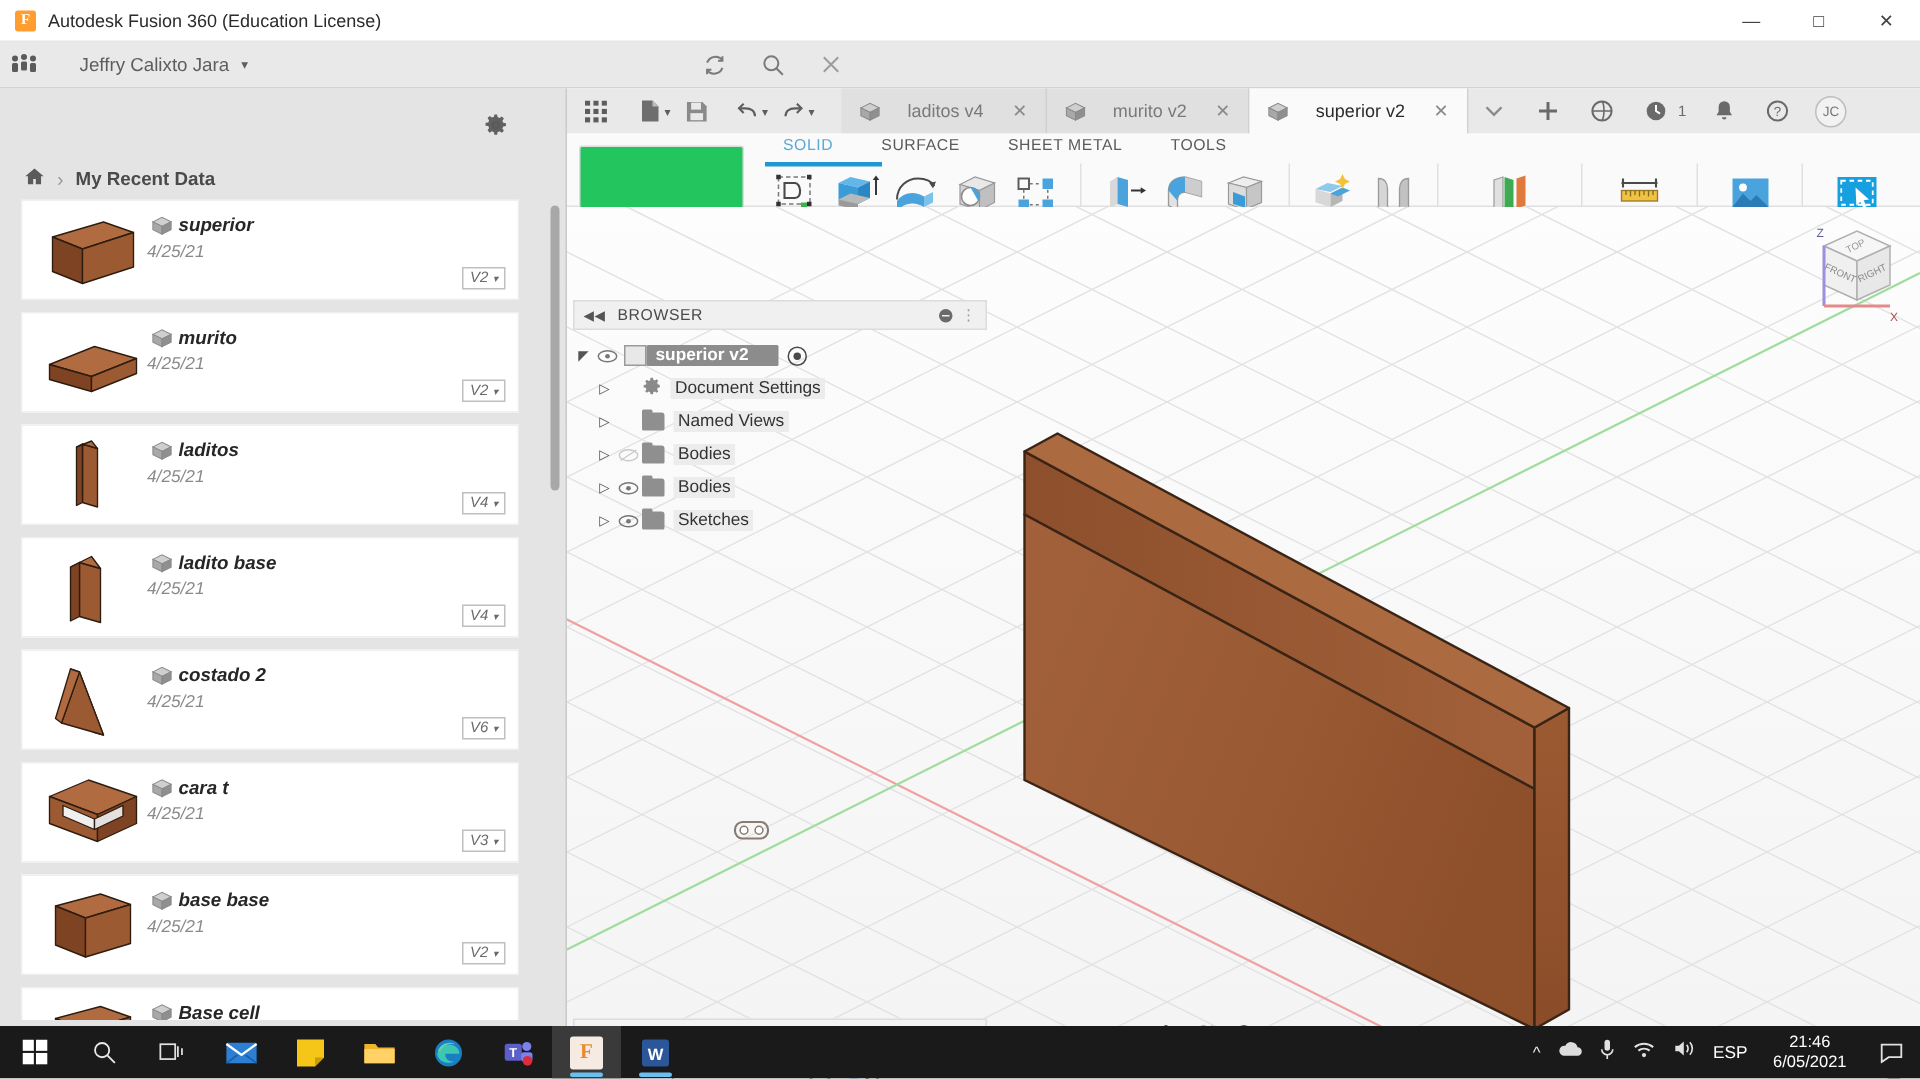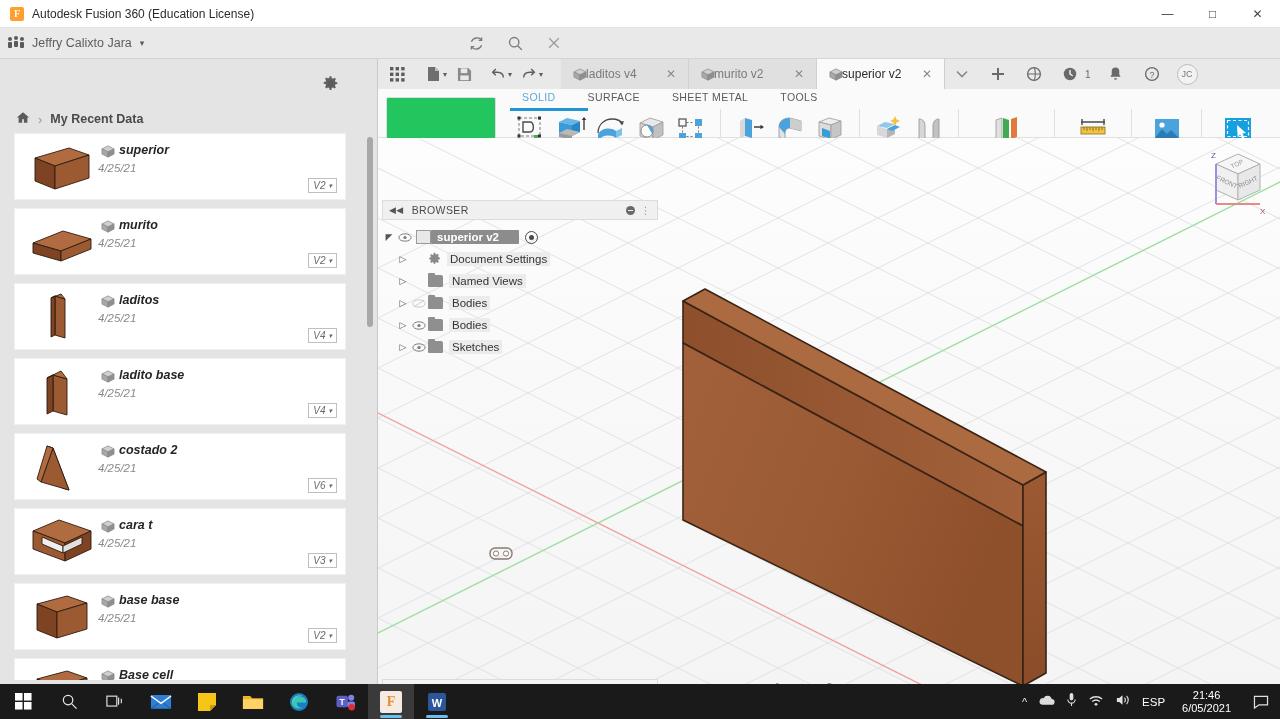--- a/index.html
+++ b/index.html
@@ -42,21 +42,21 @@
   }
   .user-icon i:nth-child(1){ left:0; top:1px;}
   .user-icon i:nth-child(2){ left:6px; top:0;}
   .user-icon i:nth-child(3){ left:12px; top:1px;}
   .user-icon b {
     position:absolute; width:4px; height:6px; background:#5a5a5a; border-radius:1px;
   }
   .user-icon b:nth-child(4){ left:0; top:6px;}
   .user-icon b:nth-child(5){ left:6px; top:5px;}
   .user-icon b:nth-child(6){ left:12px; top:6px;}
-  .user-name { font-size:12.5px; color:#5d5d5d; }
+  .user-name { font-size:12.5px; color:#5d5d5d;margin-left:21px; }
   .caret-dn { margin-left:8px; font-size:9px; color:#5d5d5d; }
   .appbar-icons { display:flex; align-items:center; gap:22px; margin-left:auto; margin-right:16px;}
   .ab-ic { color:#7a7a7a; display:flex; align-items:center; }
 
   
   .datapanel {
     position:absolute; left:0; top:59px; width:378px; height:625px;
     background:#e4e4e4; border-right:1px solid #c9c9c9;
   }
   .dp-gear { position:absolute; right:38px; top:16px; color:#5a5a5a; }
@@ -101,21 +101,21 @@
   .ws { position:absolute; left:378px; top:59px; width:902px; height:625px; background:#fafafa; }
 
   .toolbar-row1 {
     position:absolute; left:0; top:0; width:902px; height:30px; background:#e9e9e9;
     display:flex; align-items:center;
   }
   .tb-ic { width:26px; height:26px; display:flex; align-items:center; justify-content:center; color:#5d5d5d;}
   .tb-sep-caret { font-size:8px; color:#5d5d5d; margin-left:-3px; margin-right:4px;}
   .doc-tabs { display:flex; height:30px; margin-left:14px; }
   .doc-tab {
-    display:flex; align-items:center; gap:0; padding:0 12px; height:30px;
+    display:flex; align-items:center; gap:19px; padding:0 12px; height:30px;
     font-size:12px; color:#7a7a7a; background:#e0e0e0; border-right:1px solid #d0d0d0;
     min-width:128px;
   }
   .doc-tab.active { background:#fafafa; color:#2b2b2b; }
   .doc-tab .tclose { margin-left:auto; font-size:12px; color:#8a8a8a; }
   .tab-cube { width:13px; height:12px; }
   .tabbar-right { display:flex; align-items:center; gap:14px; margin-left:6px; }
   .tr-btn { width:22px; height:22px; display:flex; align-items:center; justify-content:center; color:#6a6a6a;}
   .avatar {
     width:21px; height:21px; border-radius:50%; border:1px solid #bdbdbd; background:#f2f2f2;

